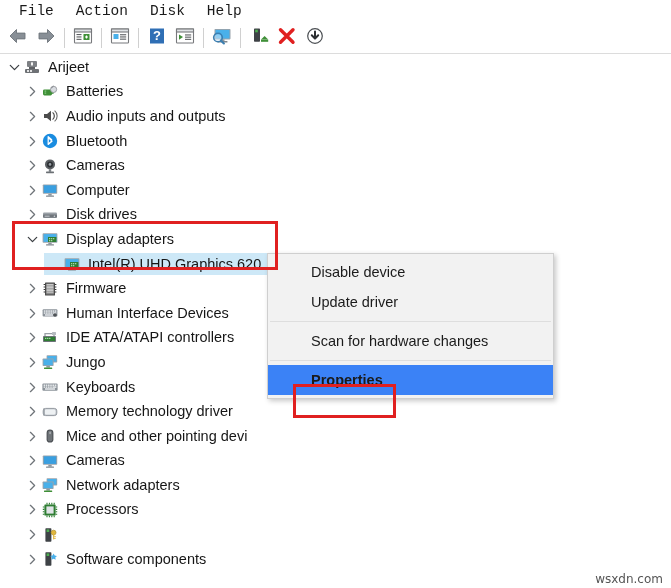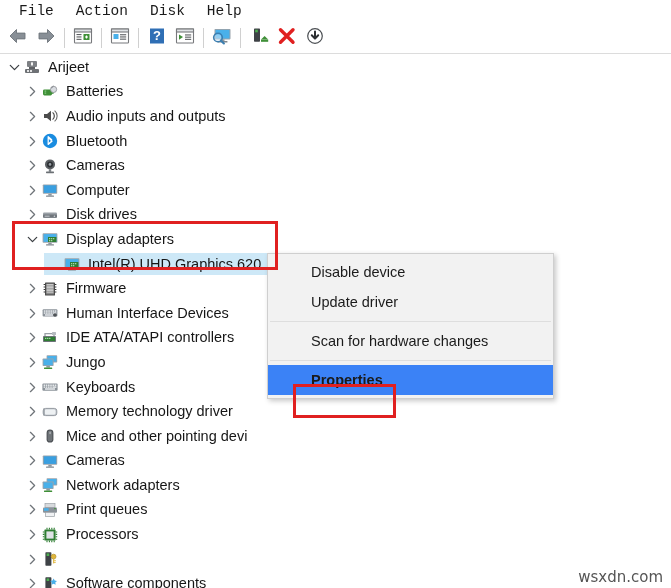--- a/index.html
+++ b/index.html
@@ -145,21 +145,21 @@
   .ctx-sep {
     height: 1px;
     background: #dedede;
     margin: 4px 2px 4px 2px;
   }
 
   
   .watermark {
     position: absolute;
     right: 8px; bottom: 2px;
-    font-size: 15px;
+    font-size: 12px;
     color: #555555;
     font-family: "DejaVu Sans", sans-serif;
     z-index: 50;
   }
 </style>
 </head>
 <body>
 
 <div id="app">
 
@@ -643,39 +643,20 @@
       </div>
       <div class="row">
         <div class="inner ind-1">
           <span class="chev">
             <svg width="9" height="11" viewBox="0 0 9 11">
               <path d="M2.4 1.3L6.6 5.5 2.4 9.7" stroke="#6f7479" stroke-width="1.25" fill="none" stroke-linecap="round" stroke-linejoin="round"></path>
             </svg>
           </span>
           <span class="ico">
             <svg width="18" height="18" viewBox="0 0 18 18">
-              <rect x="4" y="2.6" width="10" height="4" fill="#d7dadd" stroke="#9aa0a6" stroke-width="0.7"></rect>
-              <rect x="2" y="6.4" width="14" height="5.4" rx="1" fill="#8b9299"></rect>
-              <rect x="3" y="7.2" width="4.6" height="2.6" fill="#49b0ea"></rect>
-              <circle cx="14" cy="7.6" r="0.8" fill="#3f8f37"></circle>
-              <rect x="4.4" y="11.4" width="9.2" height="4.2" fill="#f0f2f4" stroke="#9aa0a6" stroke-width="0.7"></rect>
-            </svg>
-          </span>
-          <span class="lbl">Print queues</span>
-        </div>
-      </div>
-      <div class="row">
-        <div class="inner ind-1">
-          <span class="chev">
-            <svg width="9" height="11" viewBox="0 0 9 11">
-              <path d="M2.4 1.3L6.6 5.5 2.4 9.7" stroke="#6f7479" stroke-width="1.25" fill="none" stroke-linecap="round" stroke-linejoin="round"></path>
-            </svg>
-          </span>
-          <span class="ico">
-            <svg width="18" height="18" viewBox="0 0 18 18">
               <rect x="3.4" y="3.4" width="11.2" height="11.2" rx="0.6" fill="#2e7d32"></rect>
               <rect x="5.4" y="5.4" width="7.2" height="7.2" fill="#dfe3e6"></rect>
               <g stroke="#2e7d32" stroke-width="1.1">
                 <path d="M6 3.4V1.8M8.4 3.4V1.8M10.8 3.4V1.8M13.2 3.4V1.8"></path>
                 <path d="M6 16.2v-1.6M8.4 16.2v-1.6M10.8 16.2v-1.6M13.2 16.2v-1.6"></path>
                 <path d="M3.4 6H1.8M3.4 8.4H1.8M3.4 10.8H1.8M3.4 13.2H1.8"></path>
                 <path d="M16.2 6h-1.6M16.2 8.4h-1.6M16.2 10.8h-1.6M16.2 13.2h-1.6"></path>
               </g>
             </svg>
           </span>

